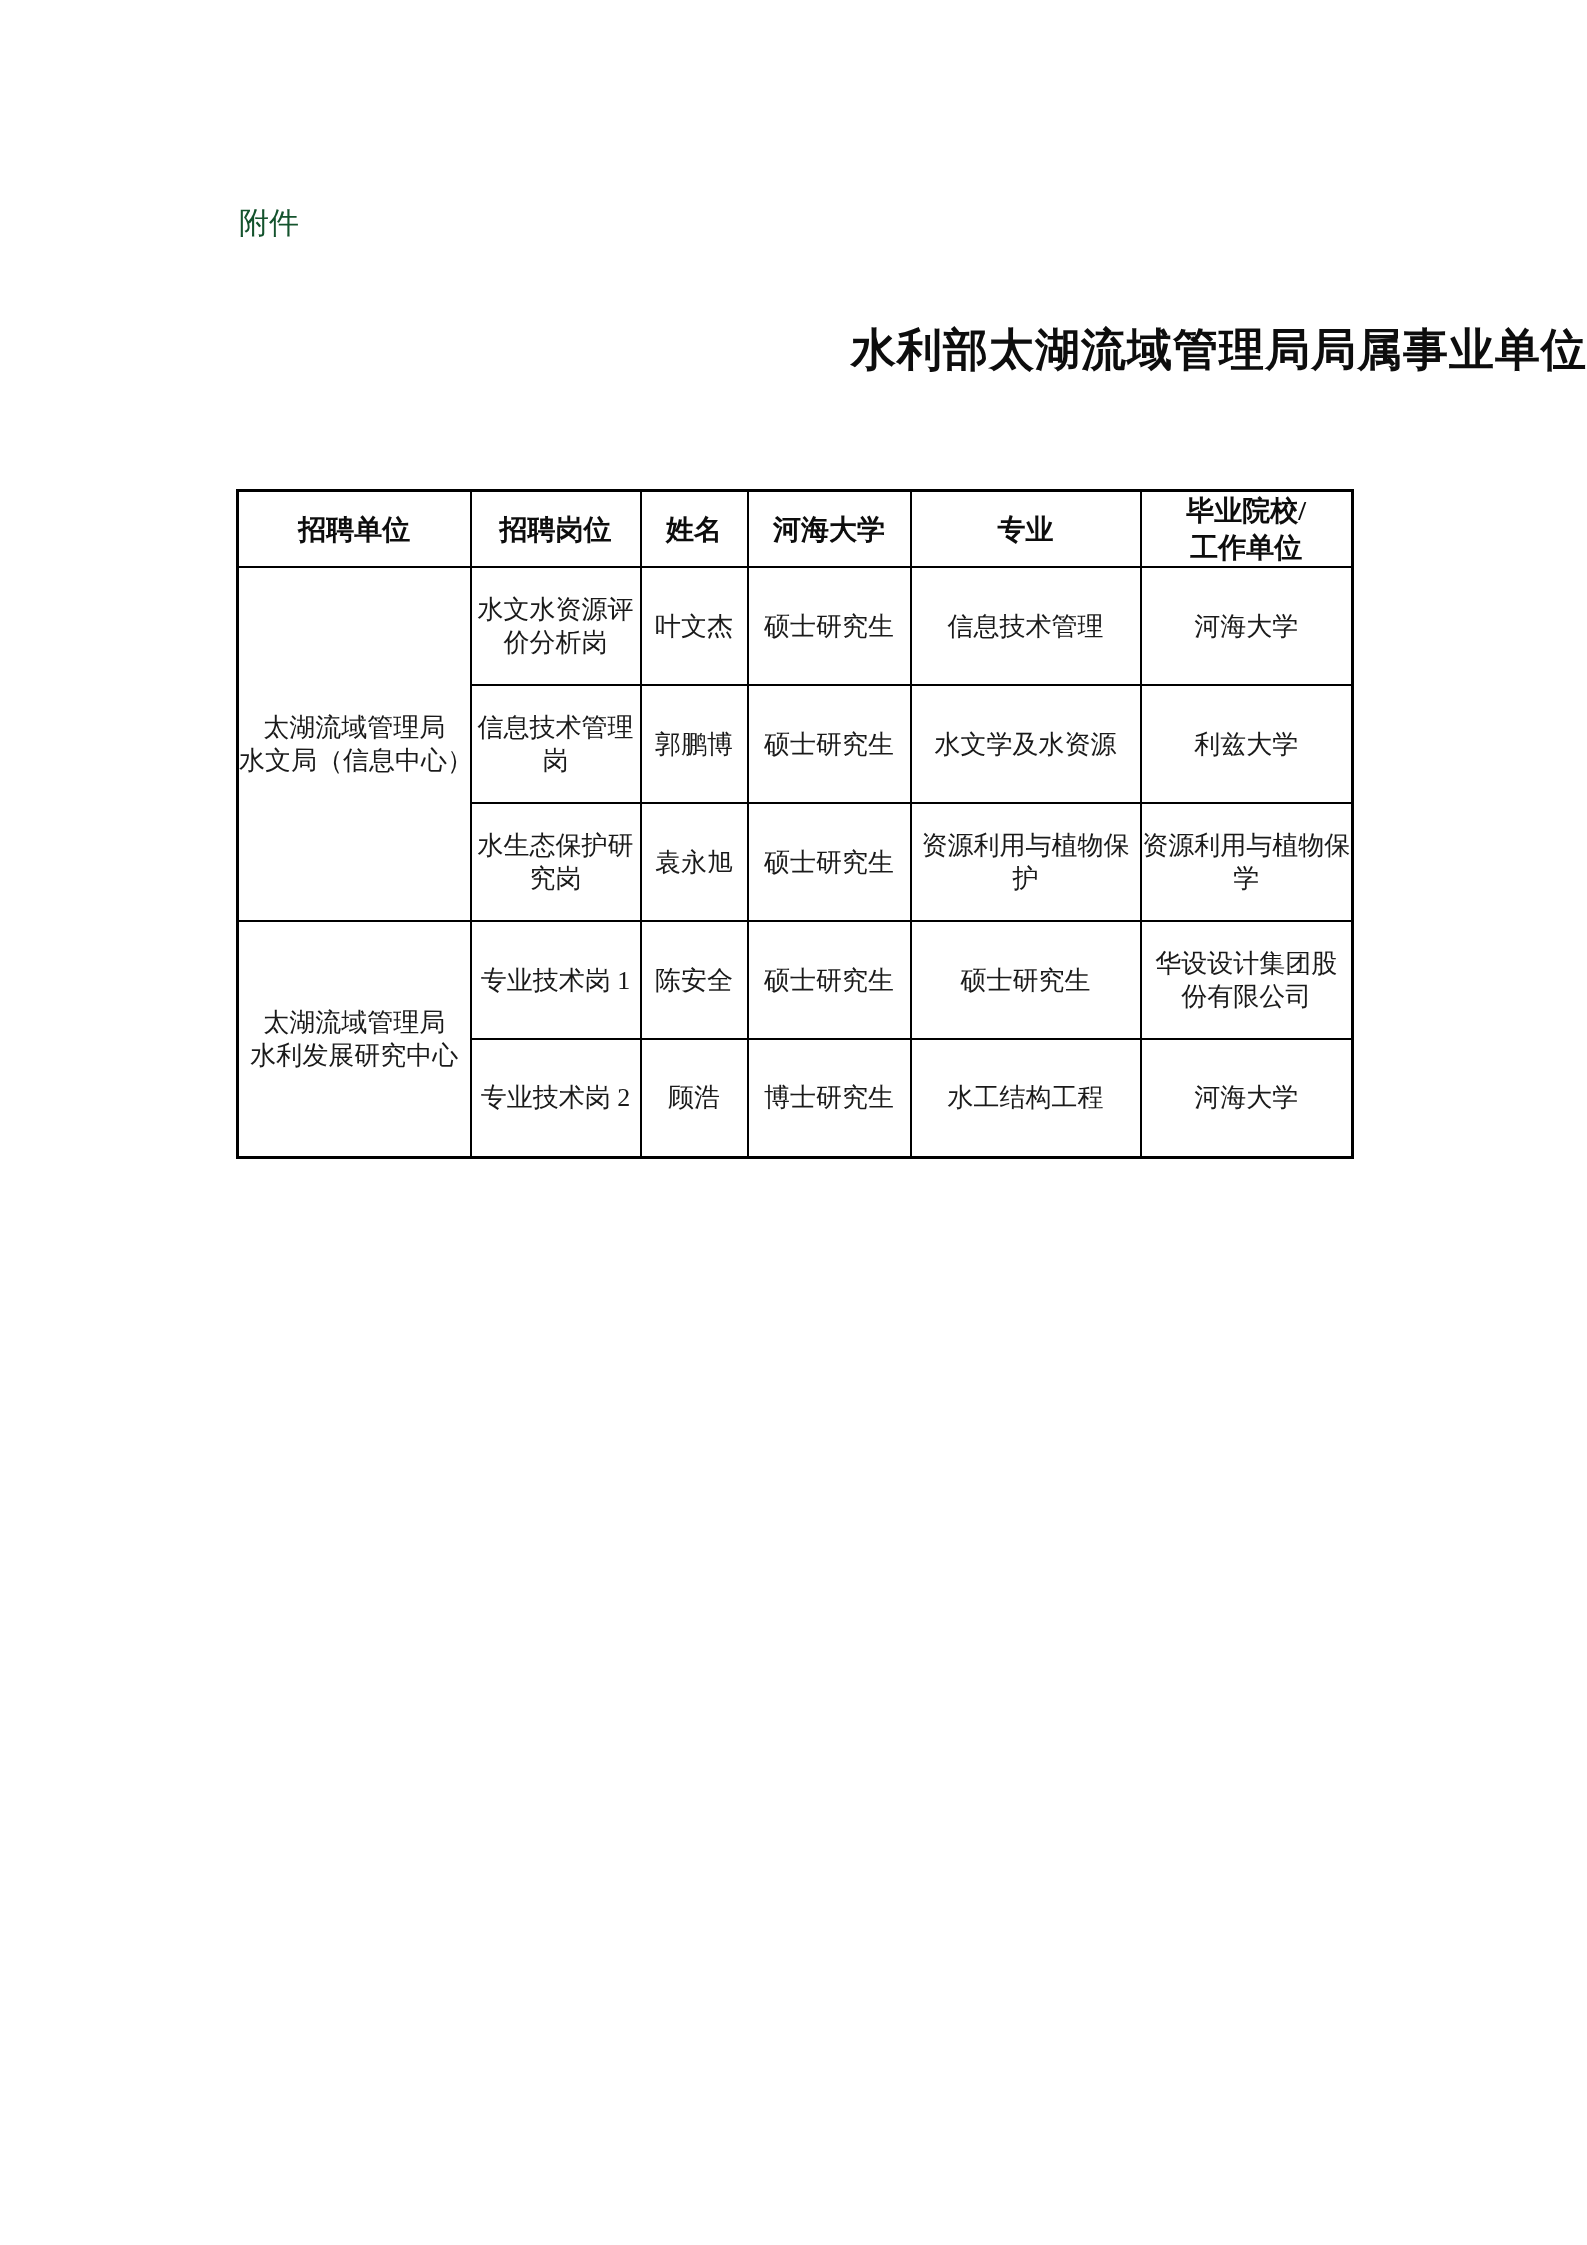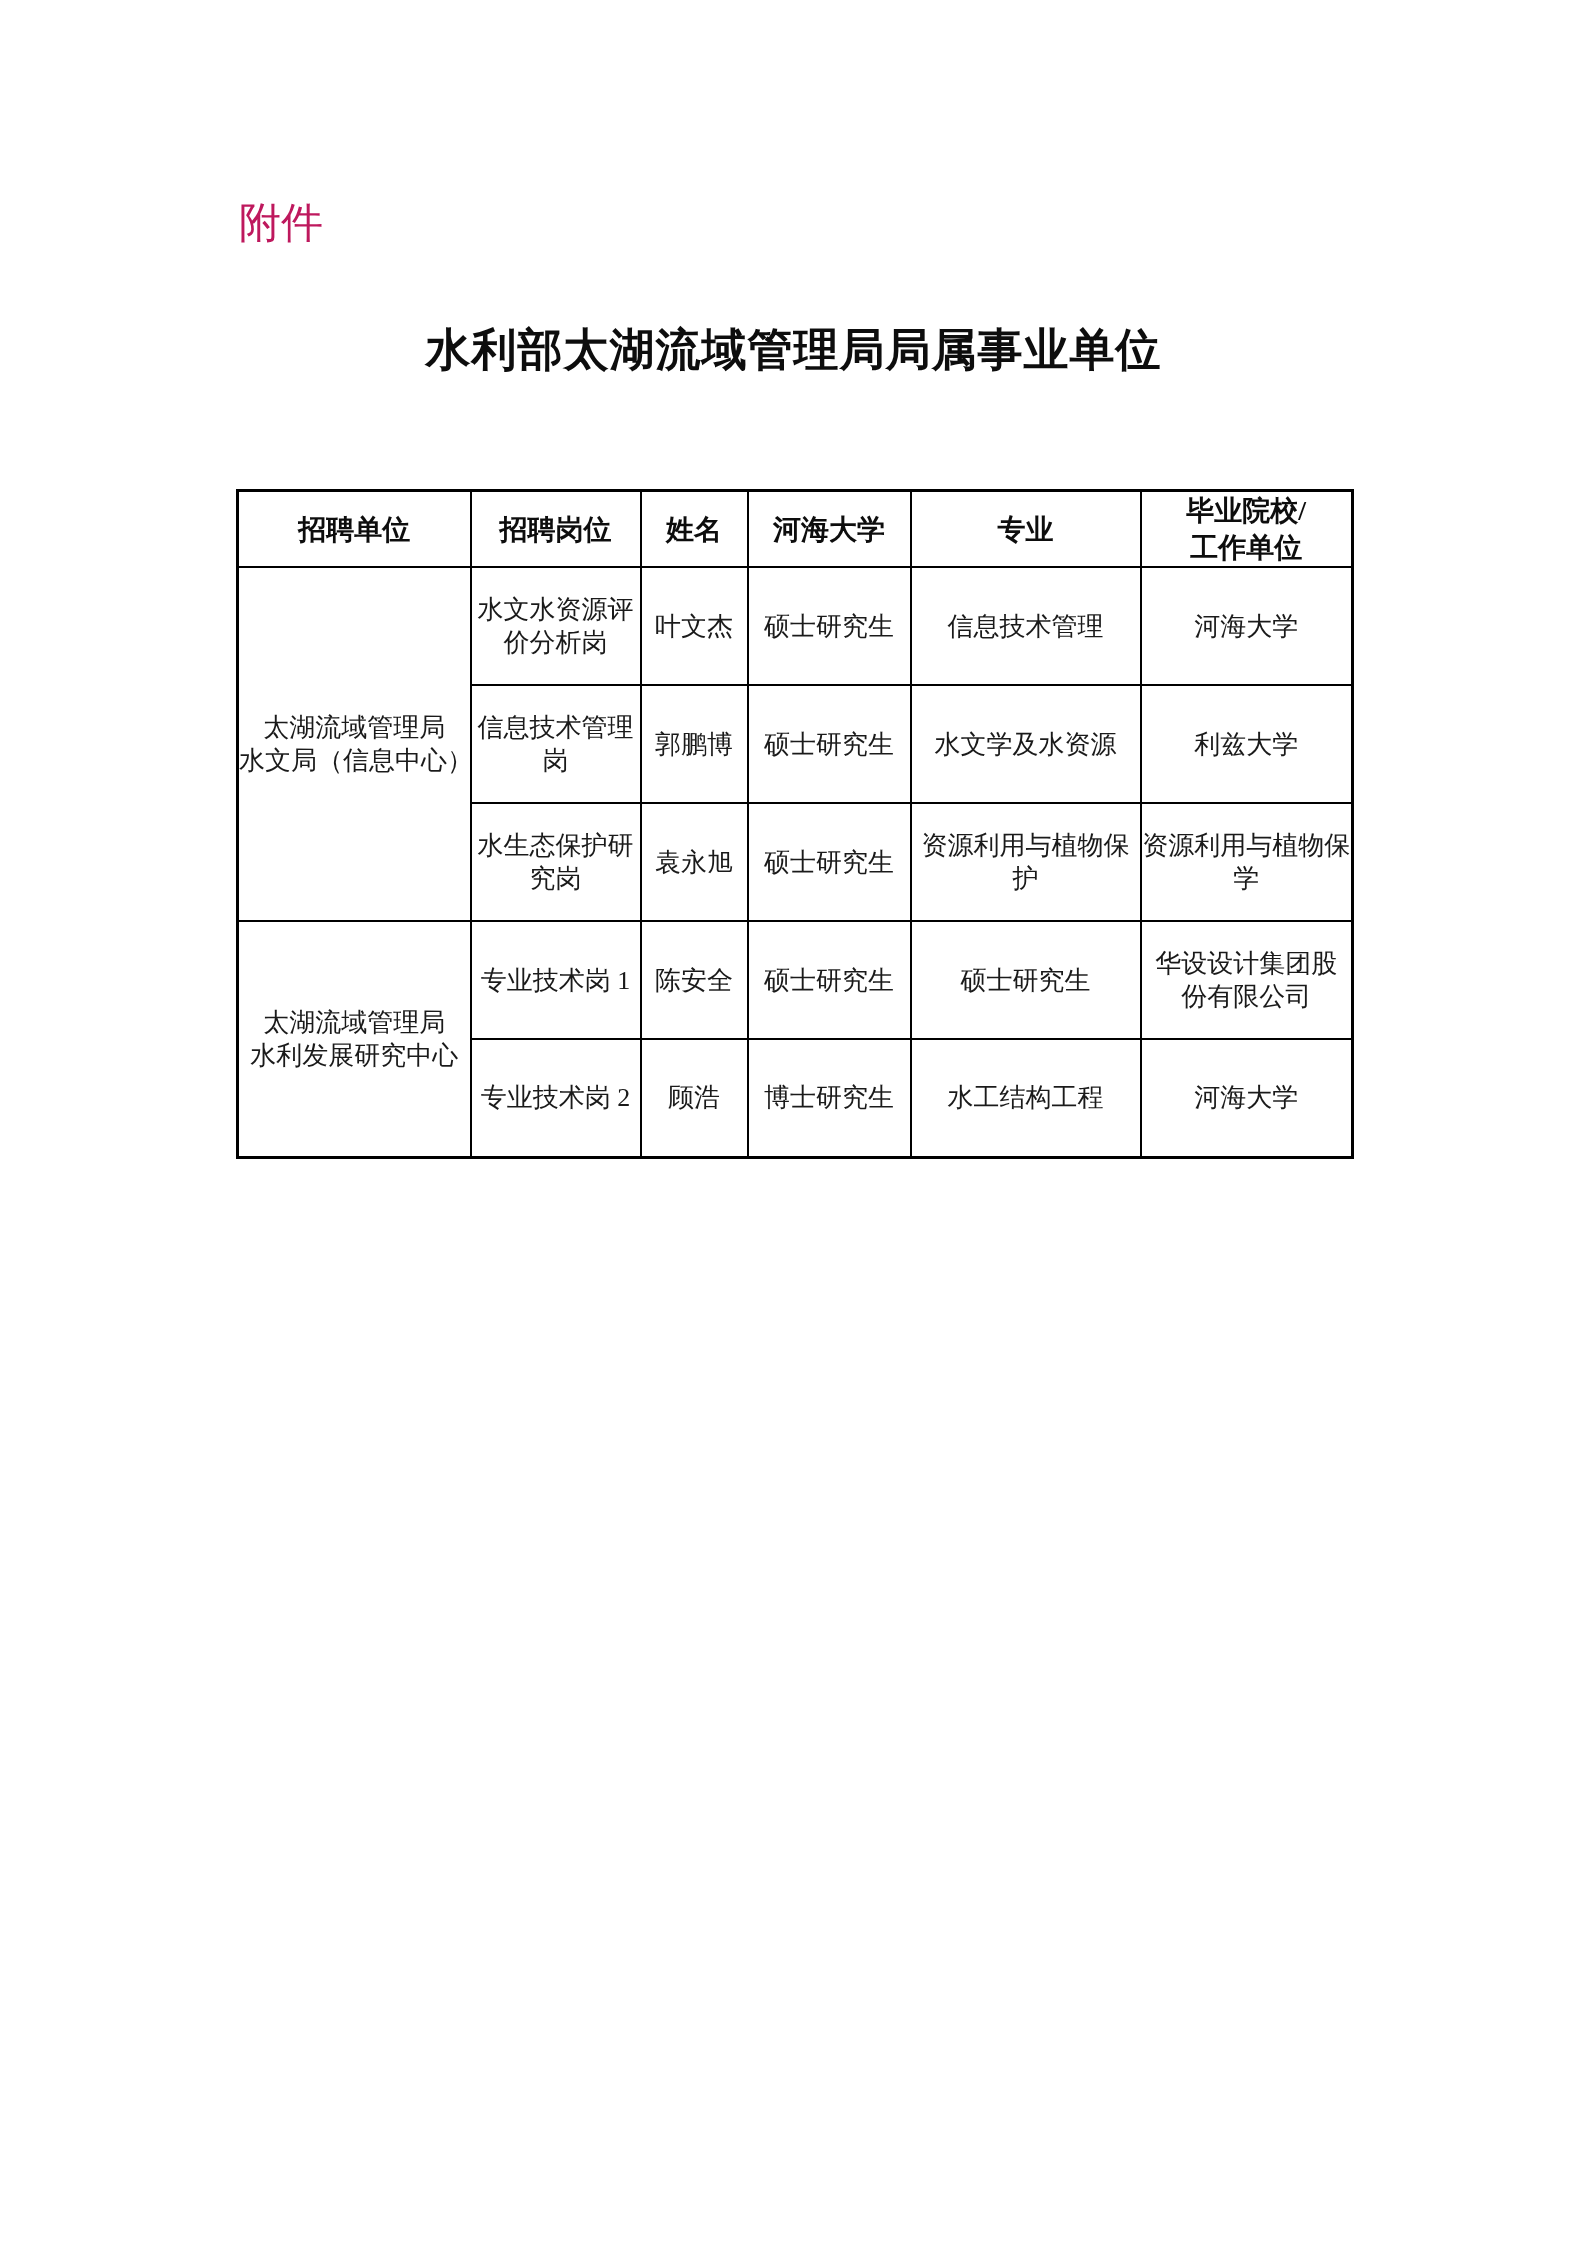--- a/index.html
+++ b/index.html
@@ -14,30 +14,30 @@
     background: #ffffff;
     font-family: "Liberation Serif", "DejaVu Serif", serif;
     color: #1a1a1a;
     overflow: hidden;
   }
   .attachment-label {
     position: absolute;
     left: 239px;
     top: 198px;
     font-family: "Liberation Sans", "DejaVu Sans", sans-serif;
-    font-size: 42px;
+    font-size: 30px;
     line-height: 50px;
-    color: #be185d;
+    color: #14532d;
   }
   .doc-title {
     position: absolute;
     left: 0;
     top: 320px;
     width: 1587px;
-    text-align: center;
+    text-align: right;
     font-weight: 700;
     font-size: 45px;
     line-height: 60px;
     color: #0d0d0d;
     letter-spacing: 1px;
   }
   table.roster {
     position: absolute;
     left: 236px;
     top: 489px;

